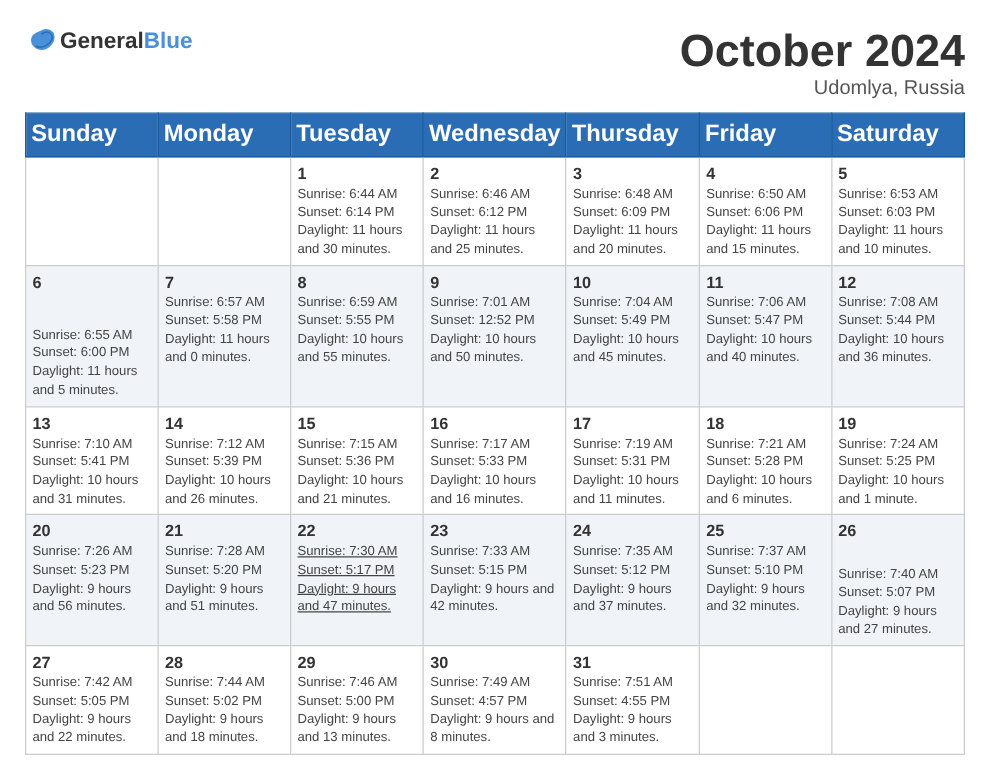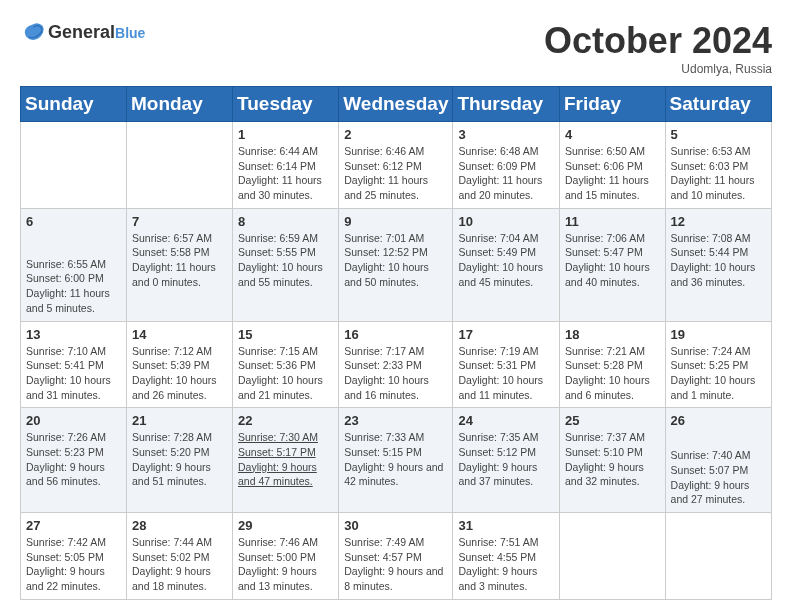--- a/index.html
+++ b/index.html
@@ -20,38 +20,38 @@
       display: flex;
       align-items: center;
       gap: 4px;
     }
     .logo-text-general {
       font-size: 18px;
       font-weight: bold;
       color: #333;
     }
     .logo-text-blue {
-      font-size: 14px;
+      font-size: 18px;
       font-weight: bold;
       color: #4a90d9;
     }
     .logo-icon {
       width: 24px;
       height: 24px;
     }
     .title-block {
       text-align: right;
     }
     .month-title {
       font-size: 36px;
       font-weight: bold;
       color: #333;
     }
     .location-title {
-      font-size: 12px;
+      font-size: 16px;
       color: #555;
     }
     .calendar {
       width: 100%;
       border-collapse: collapse;
       font-size: 11px;
     }
     .calendar th {
       background-color: #2a6db5;
       color: #fff;
@@ -213,21 +213,21 @@
         </td>
         <td>
           <span class="day-number">15</span>
           <div class="day-info" style="white-space: pre-line;">Sunrise: 7:15 AM
 Sunset: 5:36 PM
 Daylight: 10 hours and 21 minutes.</div>
         </td>
         <td>
           <span class="day-number">16</span>
           <div class="day-info" style="white-space: pre-line;">Sunrise: 7:17 AM
-Sunset: 2:33 PM
+Sunset: 5:33 PM
 Daylight: 10 hours and 16 minutes.</div>
         </td>
         <td>
           <span class="day-number">17</span>
           <div class="day-info" style="white-space: pre-line;">Sunrise: 7:19 AM
 Sunset: 5:31 PM
 Daylight: 10 hours and 11 minutes.</div>
         </td>
         <td>
           <span class="day-number">18</span>

